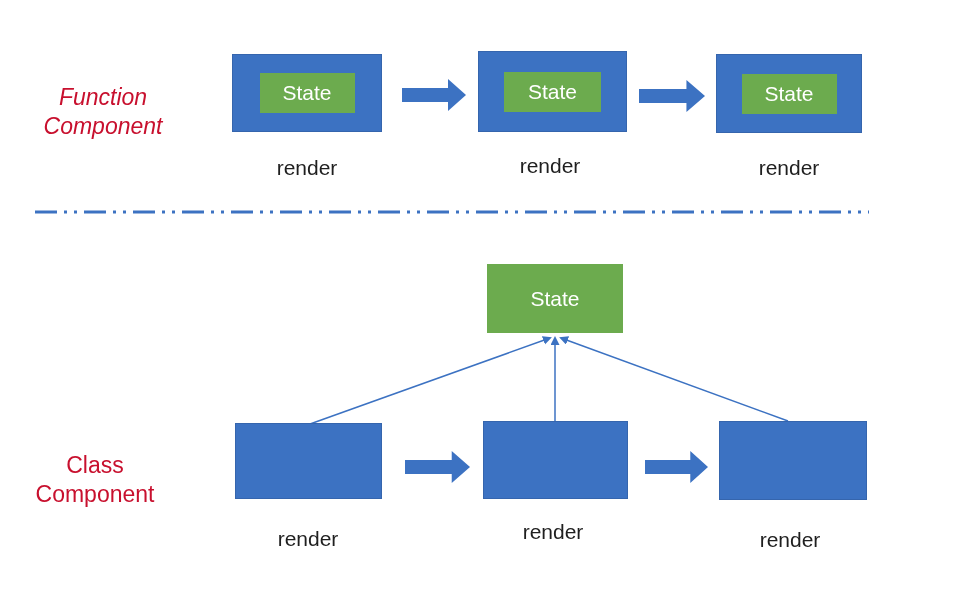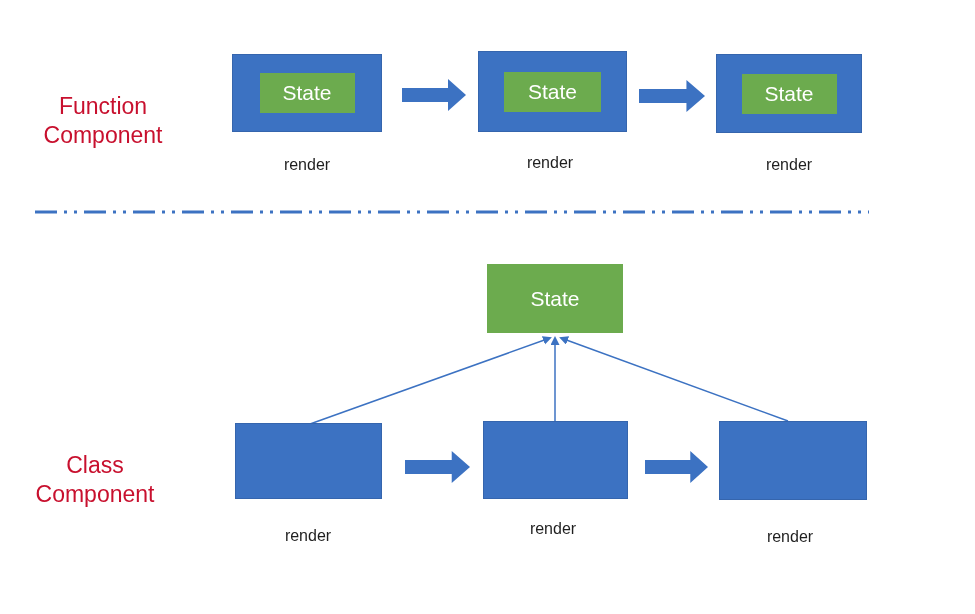--- a/index.html
+++ b/index.html
@@ -49,36 +49,36 @@
     color:#fff;
     font-size:21px;
     display:flex;
     align-items:center;
     justify-content:center;
   }
   .render-label{
     position:absolute;
     transform:translateX(-50%);
     color:var(--dark);
-    font-size:16px;
+    font-size:21px;
     white-space:nowrap;
   }
   .block-arrow{position:absolute;}
   .block-arrow polygon{fill:var(--blue);}
   .overlay{position:absolute;left:0;top:0;pointer-events:none;}
   .overlay line{stroke:var(--blue);stroke-width:1.5;}
   .divider-svg{position:absolute;}
   .divider-svg line{stroke:var(--blue);stroke-width:3;}
 </style>
 </head>
 <body>
 
 <div class="canvas">
 
-  <div class="section-label" style="left:13px;top:92px;">
+  <div class="section-label" style="left:13px;top:83px;font-style:italic;">
     <div>Function</div>
     <div>Component</div>
   </div>
 
   <div class="blue-box" style="left:232px;top:54px;width:150px;height:78px;">
     <div class="state-chip" style="width:95px;height:40px;">State</div>
   </div>
 
   <svg class="block-arrow" style="left:402px;top:79px;" width="64" height="32" viewBox="0 0 64 32">
     <polygon points="0,9 46,9 46,0 64,16 46,32 46,23 0,23"></polygon>

